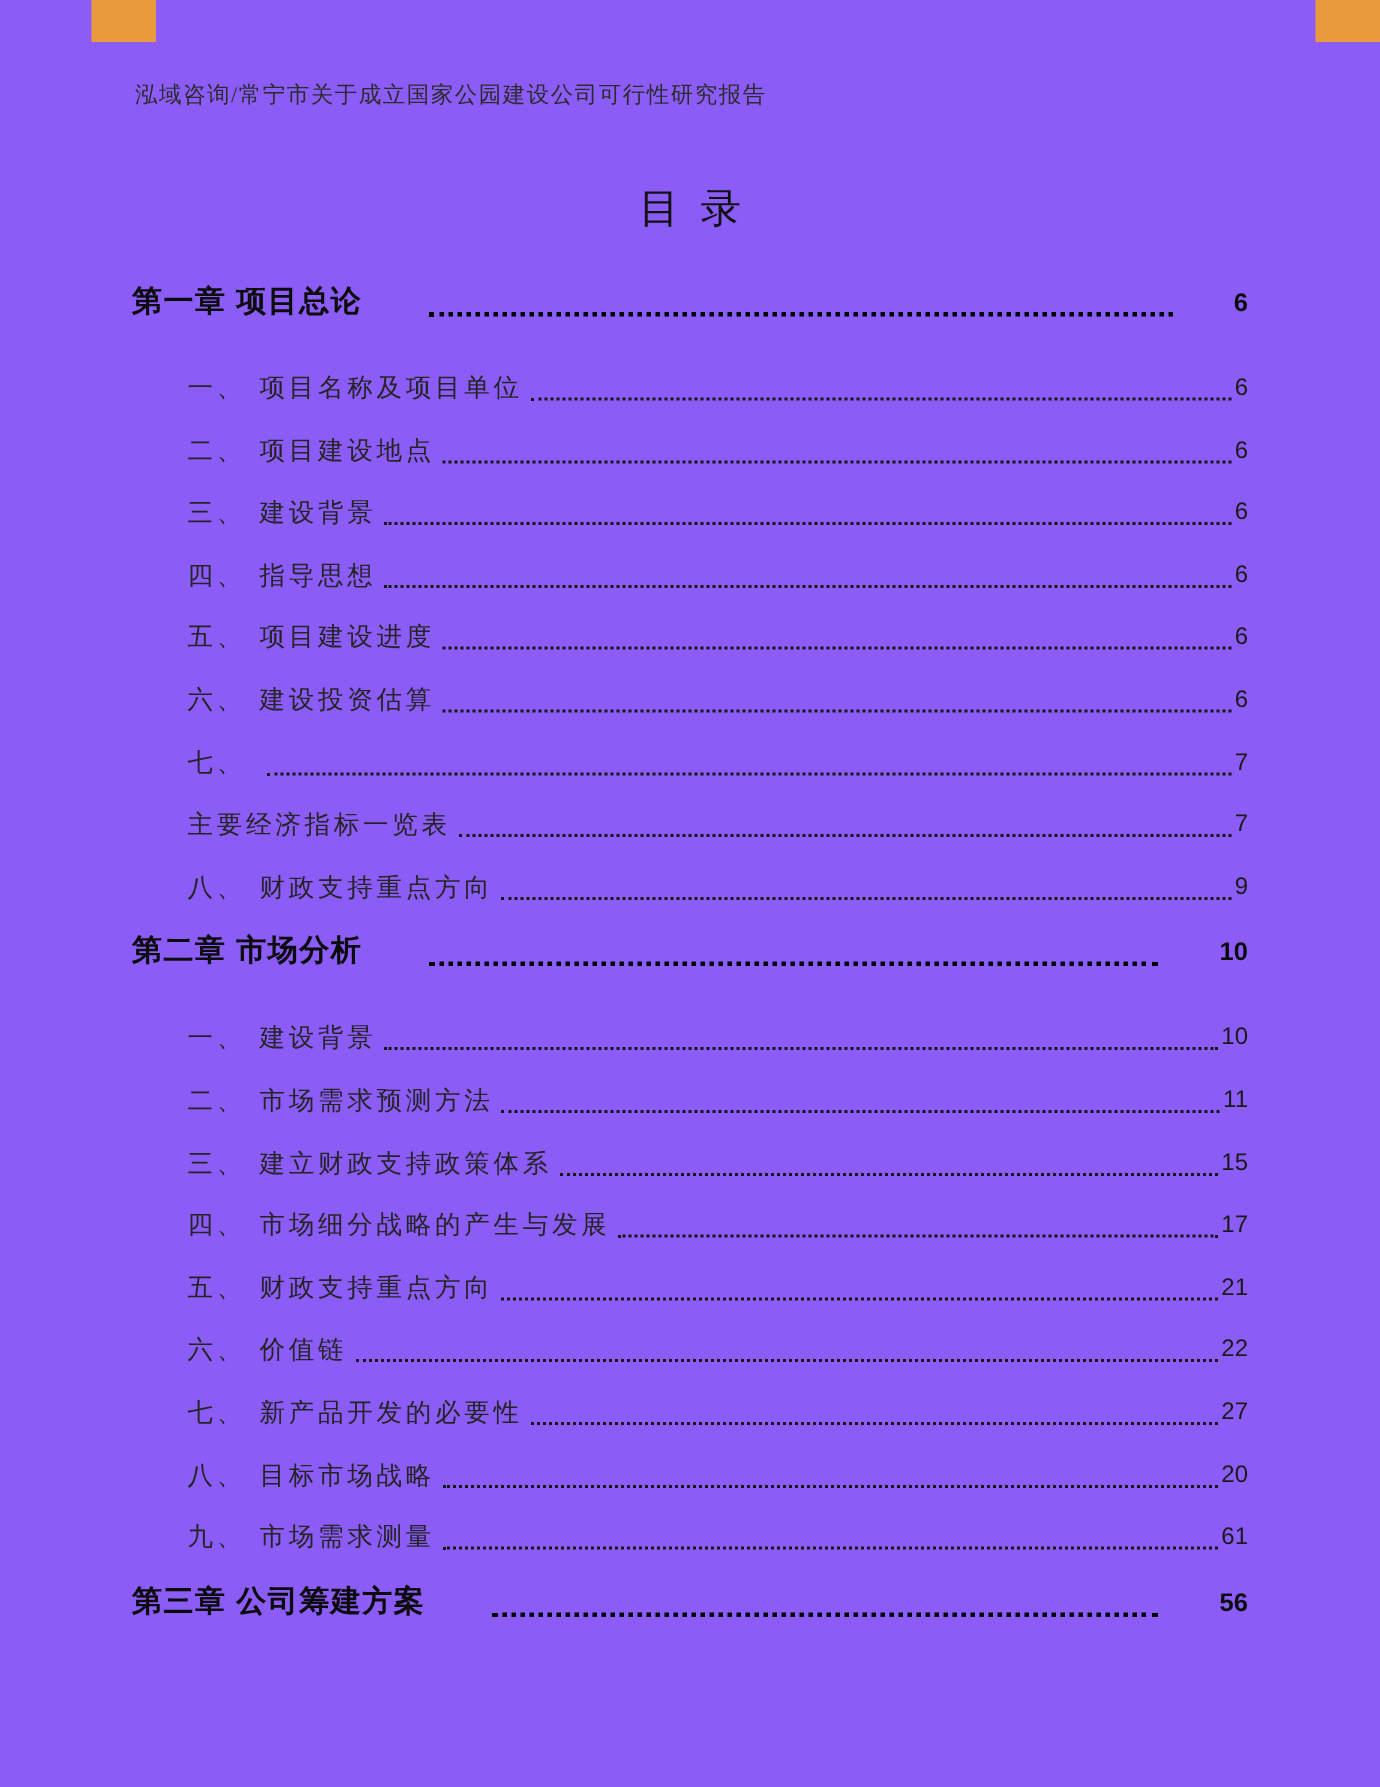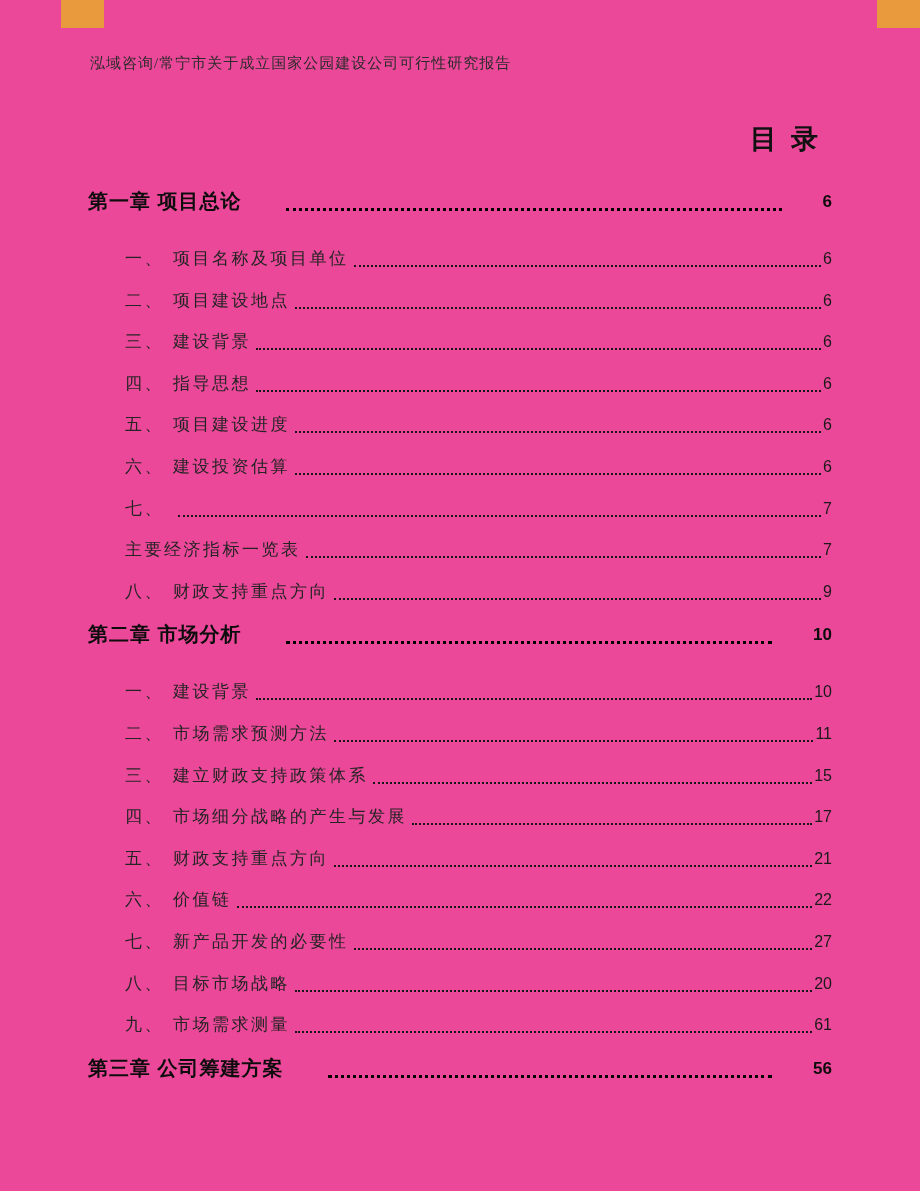--- a/index.html
+++ b/index.html
@@ -1,42 +1,42 @@
 <!DOCTYPE html>
 <html><head>
 <meta charset="utf-8">
 <style>
   html,body{margin:0;padding:0;background:#888;}
   .page{
     position:relative;
     width:920px;height:1191px;
     margin:0 auto;
-    background:#ec4899;
+    background:#8b5cf6;
     overflow:hidden;
     font-family:"Liberation Serif","DejaVu Serif",serif;
     color:#1f1f1f;
   }
   
   .corner{position:absolute;top:0;height:28px;width:43px;}
   .corner.left{left:61px;}
   .corner.right{right:0;}
   
   .doc-header{
     position:absolute;left:90px;top:54px;
     font-size:15px;letter-spacing:1px;color:#2b2b2b;
     white-space:nowrap;
   }
   
   .doc{
     position:absolute;left:88px;top:120px;width:744px;
   }
   .doc-title{
-    text-align:right;
-    font-family:"Liberation Sans","DejaVu Sans",sans-serif;
-    font-weight:bold;
+    text-align:center;
+    font-family:"Liberation Sans","DejaVu Sans",sans-serif;
+    font-weight:normal;
     font-size:27px;line-height:38px;
     letter-spacing:14px;text-indent:14px;
     color:#111;
     margin:0 0 30px 0;
   }
   .chapter{margin:0;}
   .chapter:not(:first-of-type) .chapter-row{margin-top:4px;}
   .chapter-row{
     display:flex;align-items:flex-end;
     font-family:"Liberation Sans","DejaVu Sans",sans-serif;

